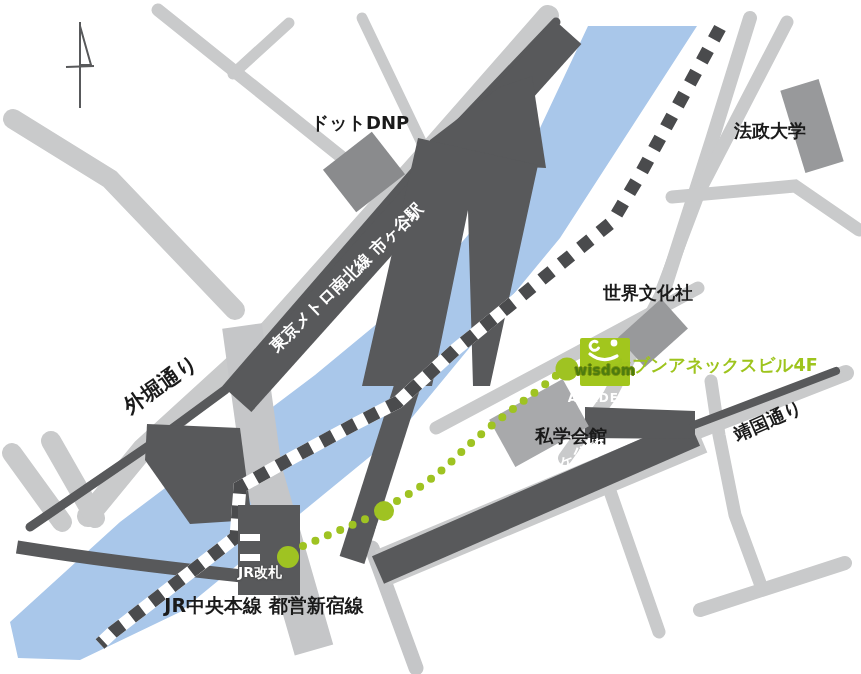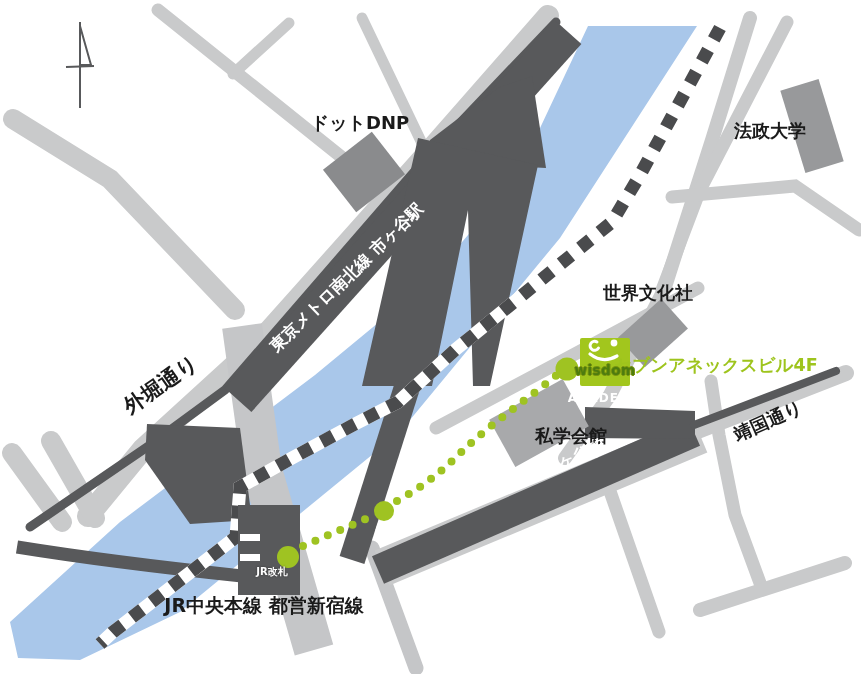--- a/index.html
+++ b/index.html
@@ -17,21 +17,21 @@
   .lbl.green{color:var(--c-text-green);}
   .lbl-dnp{left:360px;top:123px;font-size:18px;}
   .lbl-hosei{left:770px;top:131px;font-size:18px;text-align:center;}
   .lbl-sekai{left:648px;top:293px;font-size:18px;}
   .lbl-shigaku{left:547px;top:436px;font-size:18px;margin-left:24px;}
   .lbl-jrchuo{left:264px;top:605px;font-size:19px;}
   .lbl-sotobori{left:161px;top:385px;font-size:21px;transform:translate(-50%,-50%) rotate(-35deg);}
   .lbl-yasukuni{left:768px;top:421px;font-size:18px;transform:translate(-50%,-50%) rotate(-24deg);}
   .lbl-metro{left:347px;top:278px;font-size:16.5px;transform:translate(-50%,-50%) rotate(-44deg);}
   .lbl-toei{left:533px;top:474px;font-size:16.5px;transform:translate(-50%,-50%) rotate(-21deg);}
-  .lbl-jrgate{left:272px;top:572px;font-size:10px;text-shadow:0 0 2px rgba(40,40,40,.8);}
+  .lbl-jrgate{left:260px;top:572px;font-size:14px;text-shadow:0 0 2px rgba(40,40,40,.8);}
   .lbl-a1{left:384px;top:527px;font-size:11.5px;text-decoration:underline;}
   .lbl-annex{left:716px;top:366px;font-size:17.5px;}
   .lbl-wisdom{
     left:605px;top:371px;font-size:13.5px;color:#4d7c0f;letter-spacing:.5px;
     text-shadow:-1px 0 var(--c-logo-edge),1px 0 var(--c-logo-edge),0 -1px var(--c-logo-edge),0 1px var(--c-logo-edge);
   }
   .lbl-academy{left:605px;top:381.5px;font-size:12px;color:#fff;letter-spacing:1.2px;margin-top:16px;}
 </style>
 </head>
 <body>

